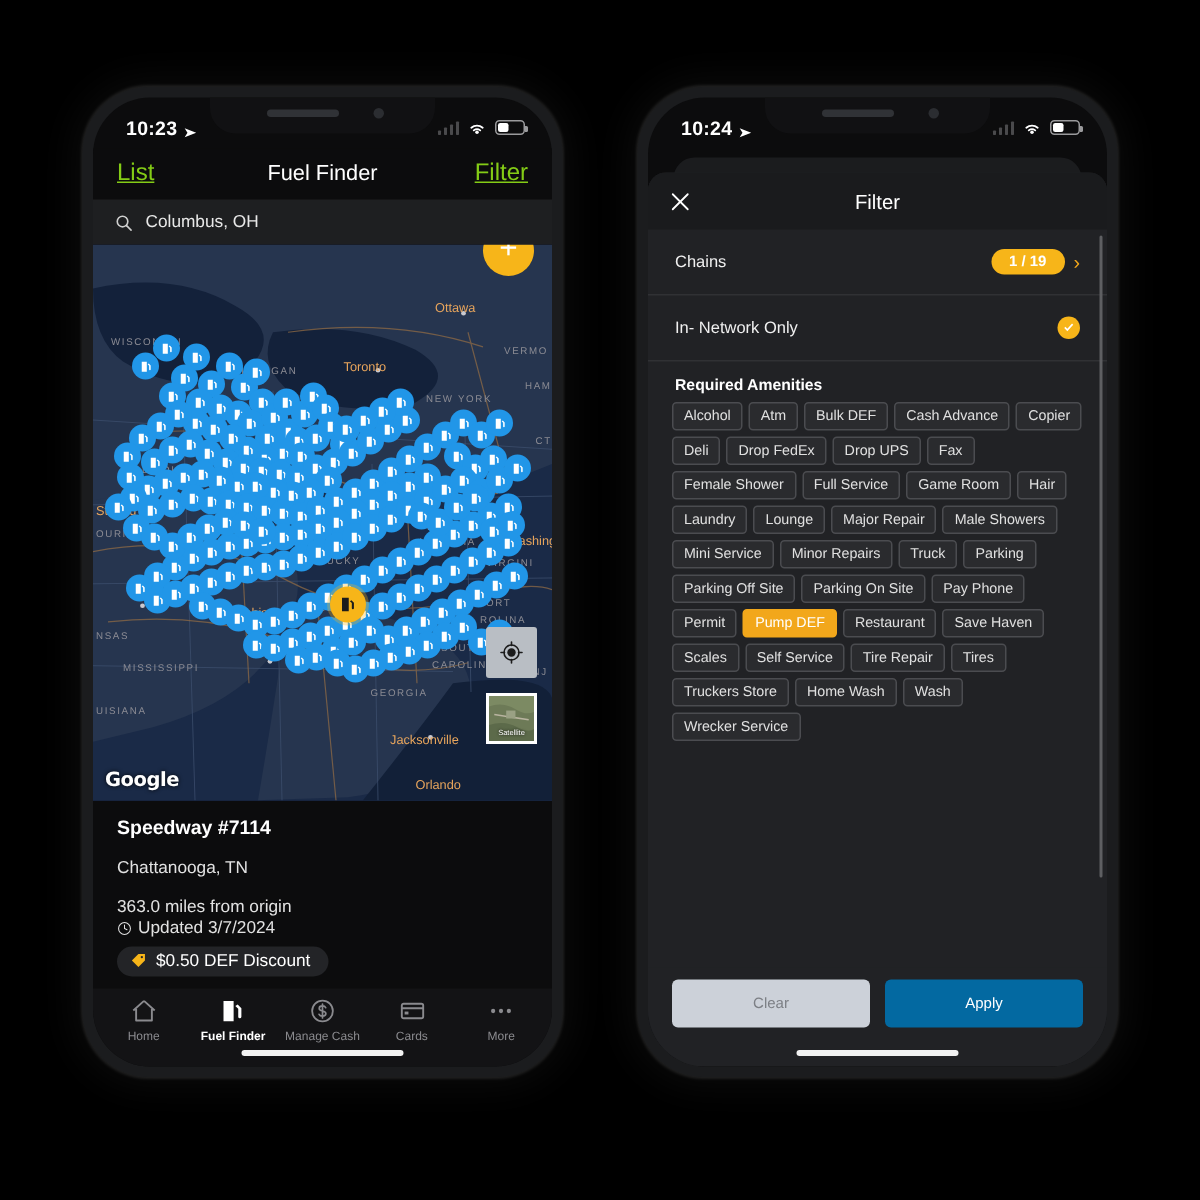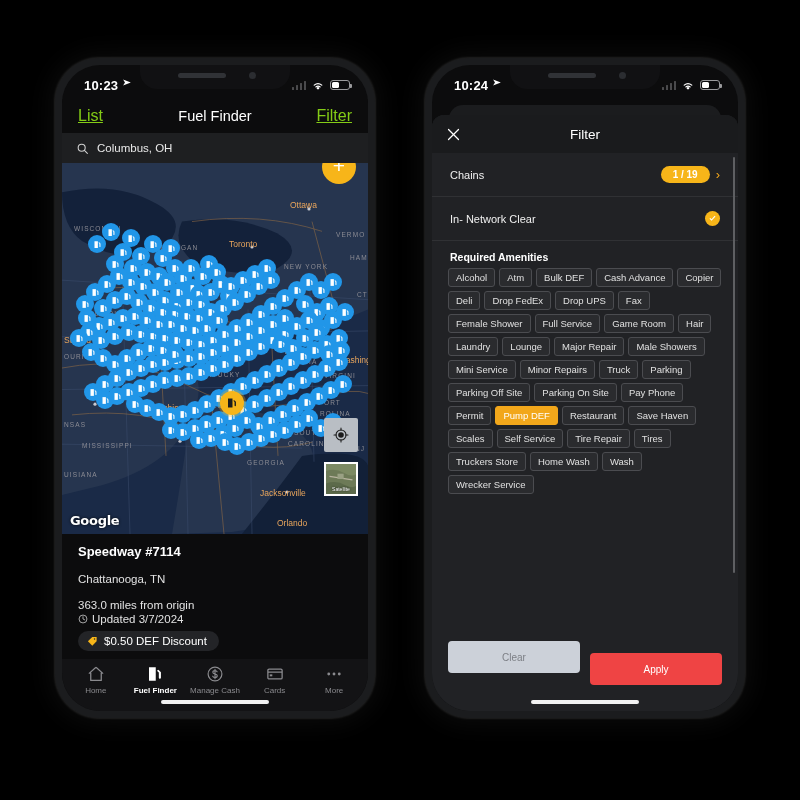--- a/index.html
+++ b/index.html
@@ -52,21 +52,21 @@
   }
 
   
   .statusbar {
     position: relative; height: 34px;
     display: flex; align-items: center;
     padding: 6px 18px 0 22px; color: #fff;
     font-size: 13px; font-weight: bold;
     z-index: 40;
   }
-  .statusbar .time { display: flex; align-items: flex-start; gap: 3px; letter-spacing: .2px; }
+  .statusbar .time { display: flex; align-items: flex-end; gap: 3px; letter-spacing: .2px; }
   .loc-arrow { width: 9px; height: 9px; fill: #fff; transform: rotate(45deg); }
   .statusbar .right { margin-left: auto; display: flex; align-items: center; gap: 5px; }
   .sig { display: flex; align-items: flex-end; gap: 1.5px; height: 9px; }
   .sig i { width: 2.5px; background: #4a4a4c; border-radius: .5px; display: block; }
   .sig i:nth-child(1){height:3px}.sig i:nth-child(2){height:5px}
   .sig i:nth-child(3){height:7px}.sig i:nth-child(4){height:9px}
   .batt { width: 20px; height: 10px; border: 1.2px solid #9a9a9c; border-radius: 3px; position: relative; }
   .batt::after { content:""; position:absolute; right:-3px; top:3px; width:1.6px; height:4px; background:#9a9a9c; border-radius:0 1px 1px 0;}
   .batt i { position:absolute; left:1.3px; top:1.3px; bottom:1.3px; width:7px; background:#fff; border-radius:1.5px; display:block;}
 
@@ -215,21 +215,21 @@
     padding: 3px 7px; font-size: 9.5px; color: #e0e0e0;
     background: #2a2b2e; white-space: nowrap;
   }
   .chip.on { background: #f2a71b; border-color: #f2a71b; color: #fff; }
   .sheet-foot {
     flex: none; display: flex; gap: 10px; padding: 8px 16px 26px; background: #212225;
   }
   .btn { flex: 1; height: 32px; border-radius: 4px; font-size: 10px;
          display: flex; align-items: center; justify-content: center; }
   .btn.clear { background: #ccd1d9; color: #7c7f85; }
-  .btn.apply { background: #ef4444; color: #fff; margin-top: 12px; }
+  .btn.apply { background: #0369a1; color: #fff; }
 </style>
 </head>
 <body>
 
 <div class="stage">
 
   <div class="phone left">
     <div class="screen">
       <div class="notch">
         <span class="speaker"></span>
@@ -1697,21 +1697,21 @@
 
           <div class="frow">
             <span class="lab">Chains</span>
             <span class="rt">
               <span class="count-pill">1 / 19</span>
               <span class="arrow-r">›</span>
             </span>
           </div>
 
           <div class="frow">
-            <span class="lab">In- Network Clear</span>
+            <span class="lab">In- Network Only</span>
             <span class="rt">
               <span class="check-circle">
                 <svg viewBox="0 0 24 24">
                     <path d="M4 12.5 L9.5 18 L20 6.5 L17.8 4.6 L9.5 13.8 L6 10.4 Z"></path>
                   </svg>
               </span>
             </span>
           </div>
 
 

